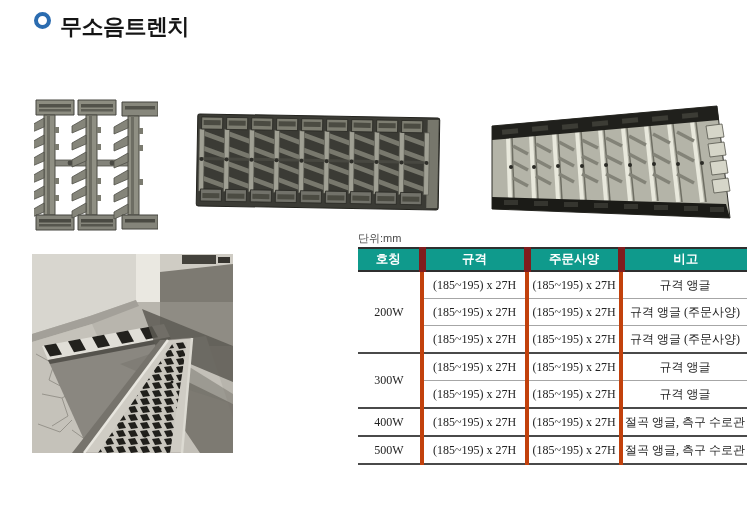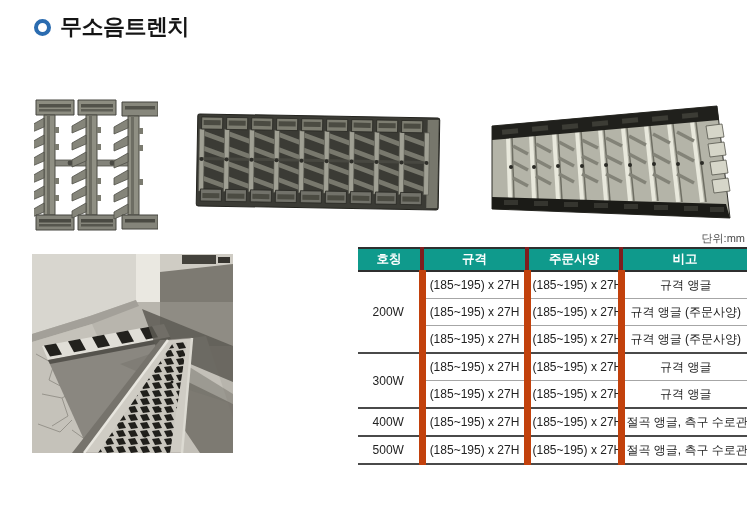--- a/index.html
+++ b/index.html
@@ -1,38 +1,38 @@
 <!DOCTYPE html>
 <html style="--teal: #0f9a8c; --blue: #2b6cb0;"><head>
 <meta charset="utf-8">
 <style>
   html,body{margin:0;padding:0;background:#fff;}
   body{font-family:"Liberation Sans","DejaVu Sans",sans-serif;}
   #stage{position:relative;width:747px;height:527px;background:#ffffff;overflow:hidden;}
 
   
-  .title-wrap{position:absolute;left:34px;top:12px;display:flex;align-items:center;gap:9px;}
+  .title-wrap{position:absolute;left:34px;top:12px;display:flex;gap:9px;}
   .bullet{width:9px;height:9px;border:4px solid var(--blue,#2b6cb0);border-radius:50%;background:#fff;}
   .page-title{font-size:22px;font-weight:bold;color:#151515;letter-spacing:-0.5px;}
 
   
   .img{position:absolute;}
 
   
-  .unit{position:absolute;left:358px;top:231px;width:387px;text-align:right;font-size:11px;color:#4a4a4a;}
+  .unit{position:absolute;left:358px;top:231px;width:387px;text-align:left;font-size:11px;color:#4a4a4a;}
 
   
   .tbl-wrap{position:absolute;left:358px;top:247px;width:389px;}
-  table.spec{border-collapse:collapse;width:389px;table-layout:fixed;}
+  table.spec{border-collapse:collapse;width:389px;table-layout:fixed;font-family:Liberation Serif, serif;}
   table.spec th{background:var(--teal,#0f9a8c);color:#fff;font-size:12.5px;font-weight:bold;
     height:14px;padding:2px 0;border-top:2px solid #2f2f2f;border-bottom:2px solid #2f2f2f;}
-  table.spec th + th{border-left:4px solid #7f1d1d;margin-left:28px;}
+  table.spec th + th{border-left:7px solid #7f1d1d;margin-left:28px;}
   table.spec td{font-size:12px;color:#222;text-align:center;height:26px;padding:0 2px;
     white-space:nowrap;overflow:hidden;}
-  table.spec td.vline{border-left:7px solid #c2410c;}
+  table.spec td.vline{border-left:4px solid #c2410c;}
   table.spec tr.g-start td{border-top:2px solid #4a4a4a;}
   table.spec tr.cont td{border-top:1px solid #a6a6a6;}
   table.spec tbody tr:last-child td{border-bottom:2px solid #4a4a4a;margin-top:27px;}
 </style>
 </head>
 <body>
 
 <div id="stage">
 
   <div class="title-wrap">

